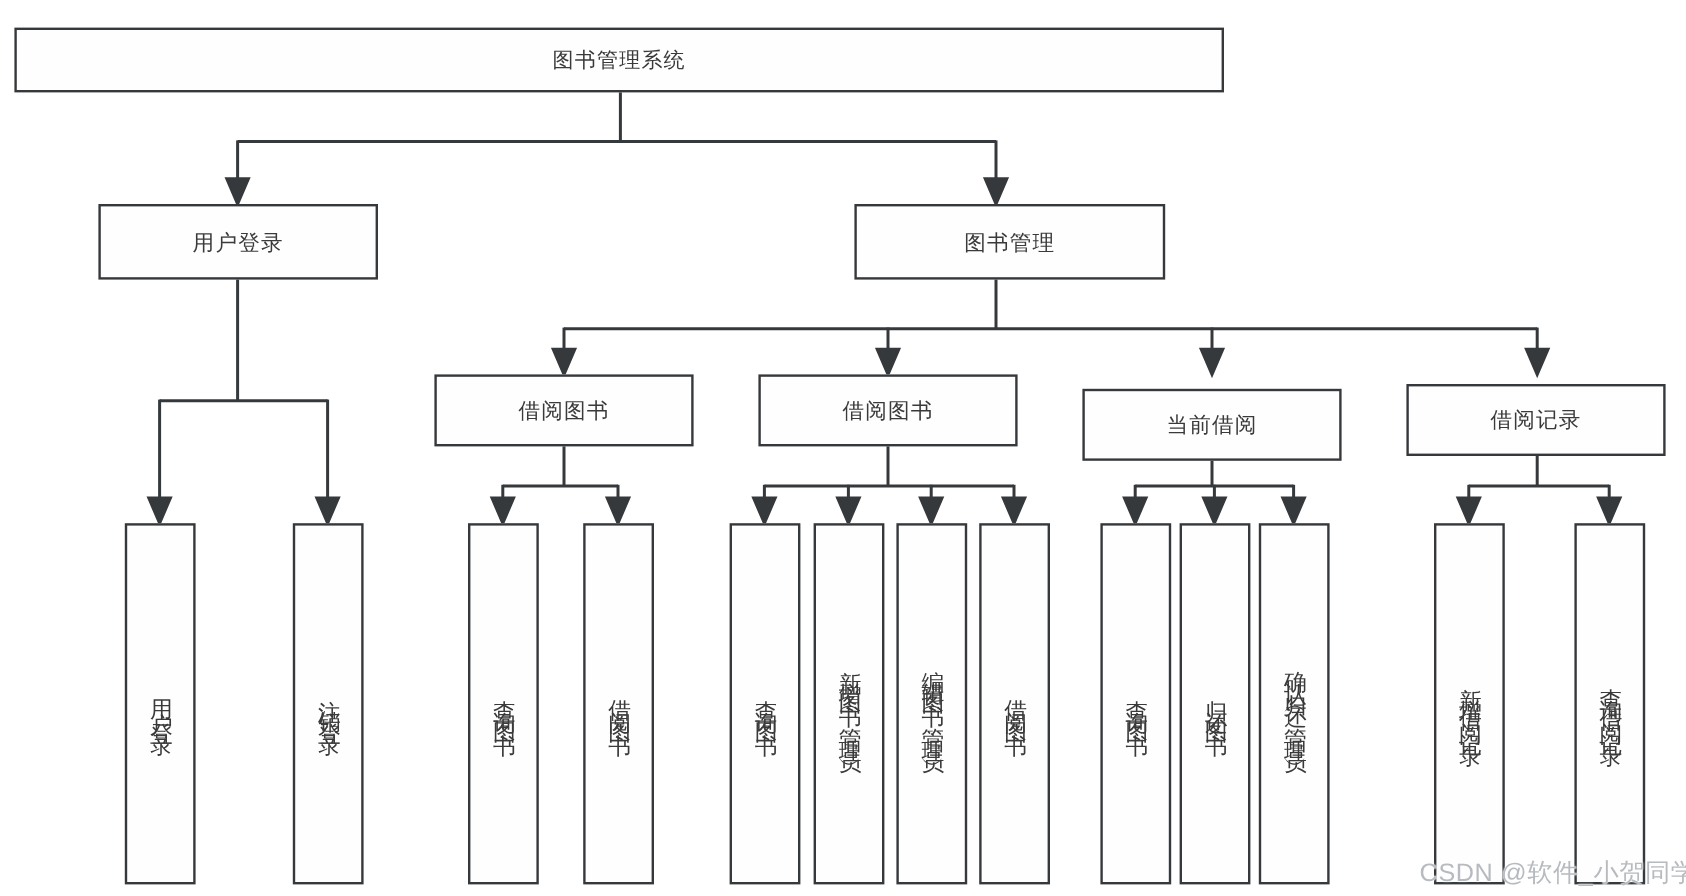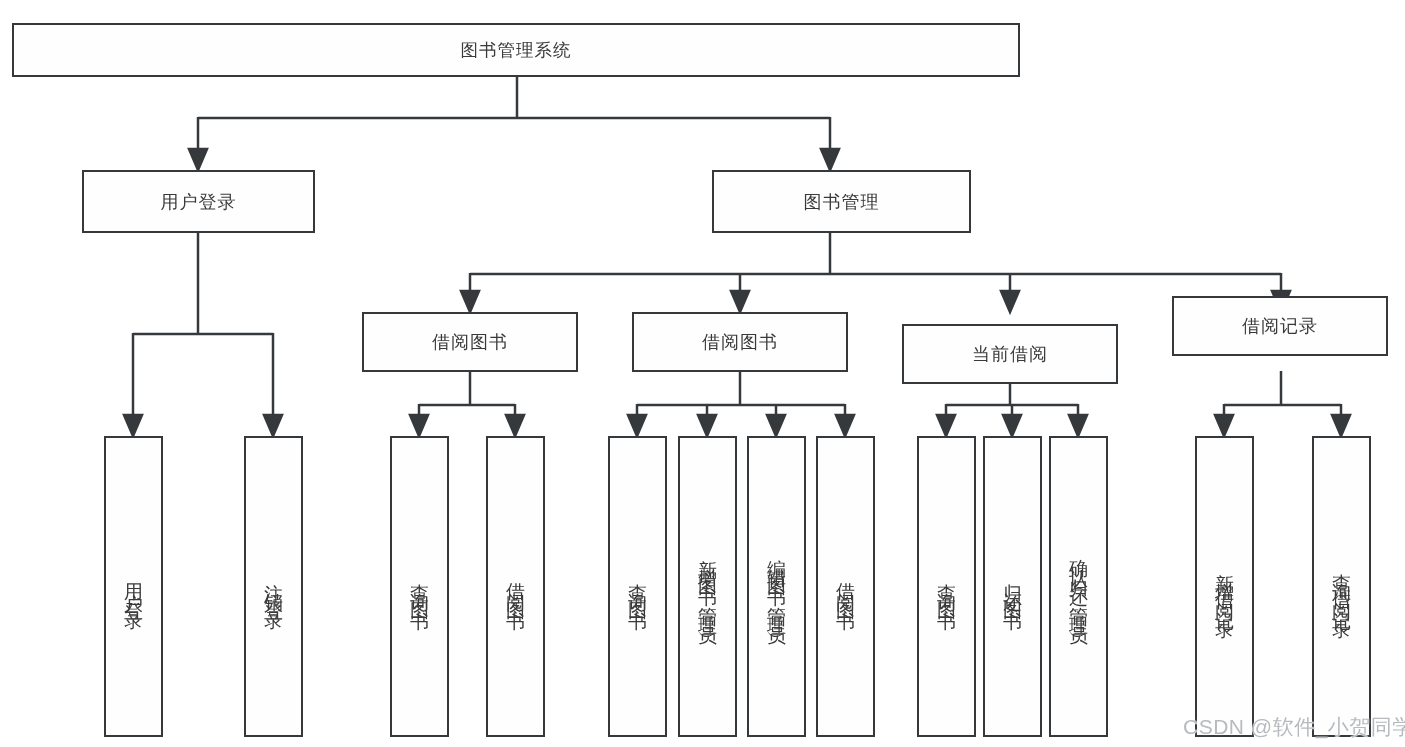--- a/index.html
+++ b/index.html
@@ -154,21 +154,21 @@
 
   <div class="box" style="left:362px; top:312px; width:216px; height:60px;">
     <span class="h-label">借阅图书</span>
   </div>
   <div class="box" style="left:632px; top:312px; width:216px; height:60px;">
     <span class="h-label">借阅图书</span>
   </div>
   <div class="box" style="left:902px; top:312px; width:216px; height:60px;margin-top:12px;">
     <span class="h-label">当前借阅</span>
   </div>
-  <div class="box" style="left:1172px; top:296px; width:216px; height:60px;">
+  <div class="box" style="left:1172px; top:320px; width:216px; height:60px;">
     <span class="h-label">借阅记录</span>
   </div>
 
   <div class="box leaf" style="left:104px;">
     <span class="v-label">用户登录</span>
   </div>
   <div class="box leaf" style="left:244px;">
     <span class="v-label">注销登录</span>
   </div>
   <div class="box leaf" style="left:390px;">

